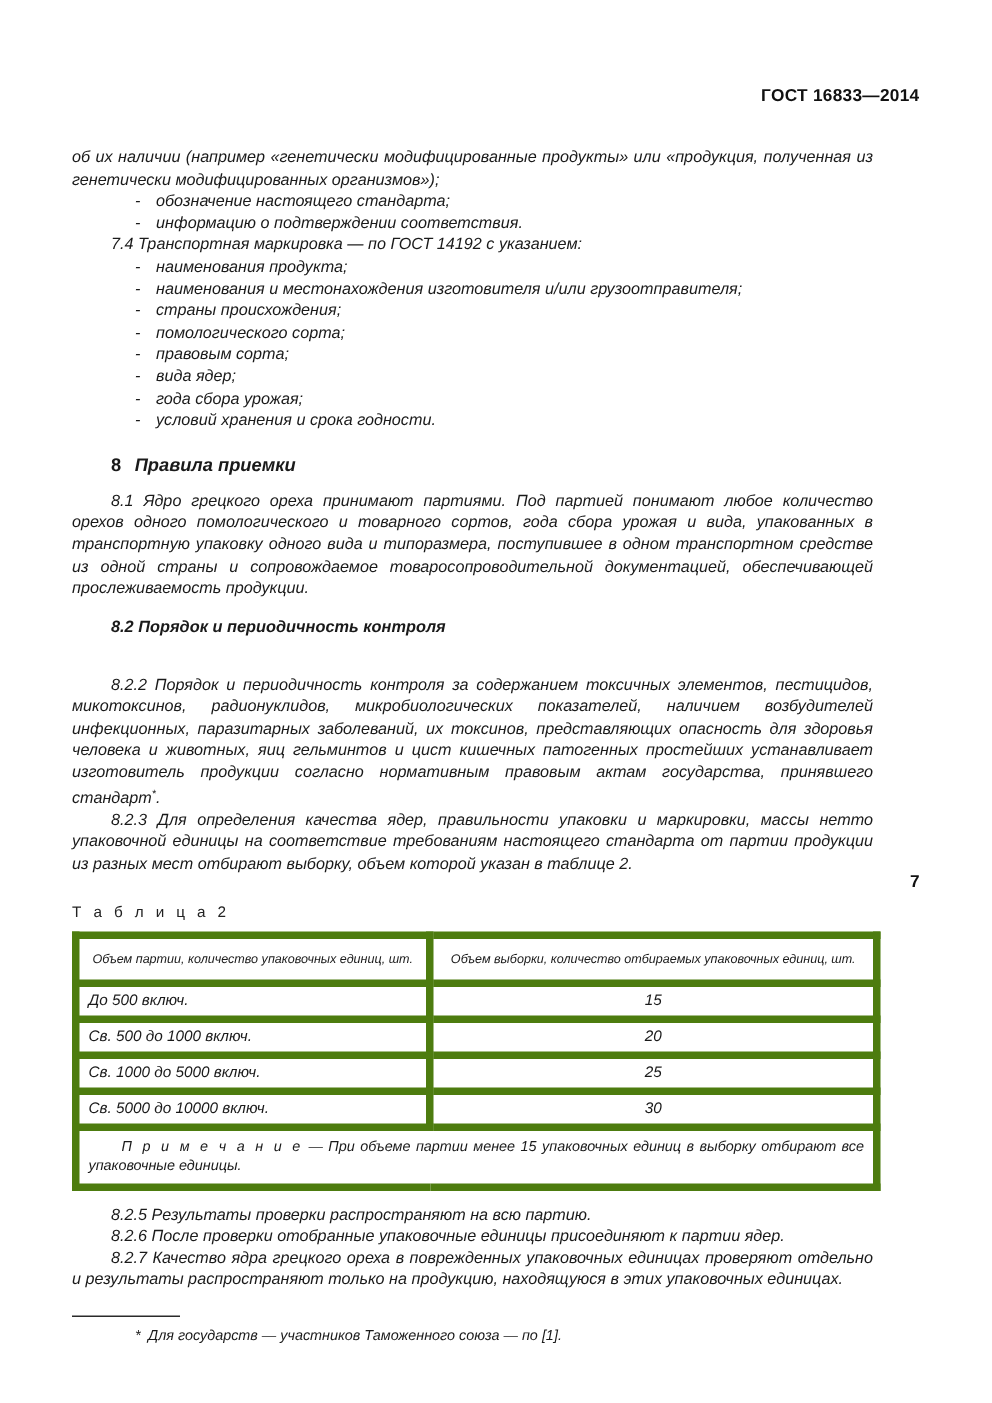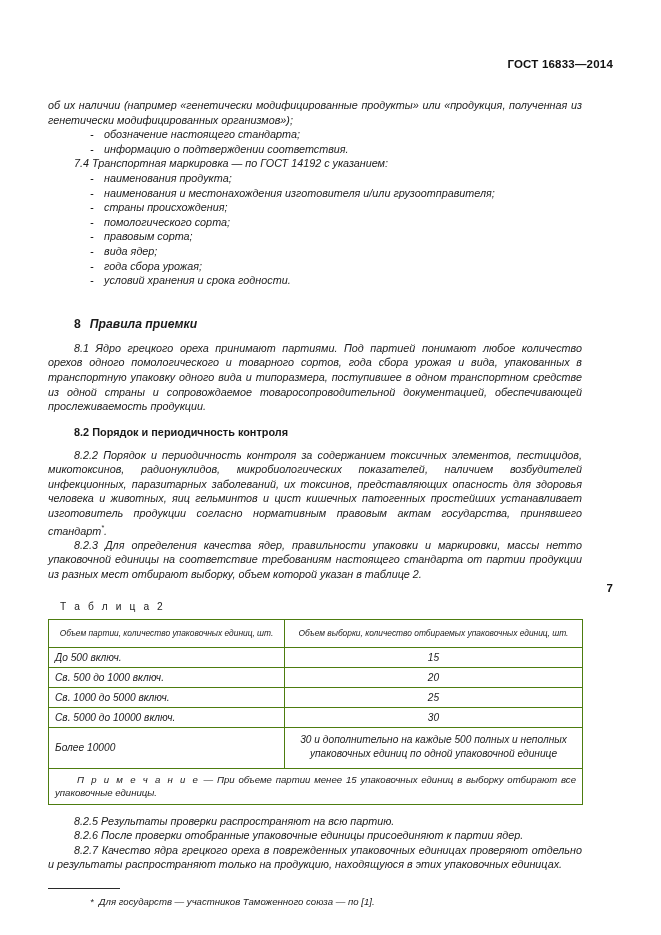--- a/index.html
+++ b/index.html
@@ -72,56 +72,57 @@
     position: absolute;
     left: 42px;
   }
 
   
   .section-heading {
     font-style: italic;
     font-weight: bold;
     font-size: 12.2px;
     line-height: 16px;
-    margin: 28px 0 9px 0;
+    margin: 14px 0 9px 0;
     padding-left: 26px;
   }
   .section-heading .secnum {
     font-style: normal;
     font-weight: bold;
     padding-right: 9px;
   }
 
   .sub-heading {
+    font-style: italic;
     font-weight: bold;
     font-size: 10.9px;
     line-height: 15px;
-    margin: 11px 0 8px 0;
+    margin: 11px 0 24px 0;
     padding-left: 26px;
   }
   .gap-m { height: 9px; }
 
   
   .table-caption {
     font-size: 10.2px;
     letter-spacing: 2.6px;
     color: #222;
-    margin: 19px 0 7px 12px;
+    margin: 19px 0 7px 0;
     font-style: normal;
   }
 
   table.t2 {
     border-collapse: collapse;
     width: 534px;
     table-layout: fixed;
     font-style: italic;
     color: #1a1a1a;
   }
   table.t2 td, table.t2 th {
-    border: 1px solid #4d7c0f;
+    border: 5px solid #4d7c0f;
     padding: 4px 6px;
     vertical-align: middle;
     font-weight: normal;
   }
   table.t2 th {
     text-align: center;
     font-size: 8.4px;
     line-height: 12px;
     font-style: italic;
     padding: 7px 8px 8px 8px;
@@ -279,24 +280,20 @@
         </tr>
         <tr>
           <td class="cell-left">Св. 1000 до 5000 включ.</td>
           <td class="cell-center">25</td>
         </tr>
         <tr>
           <td class="cell-left">Св. 5000 до 10000 включ.</td>
           <td class="cell-center">30</td>
         </tr>
         <tr>
-          <td class="cell-left">Более 10000</td>
-          <td class="cell-center multi">30 и дополнительно на каждые 500 полных и неполных упаковочных единиц по одной упаковочной единице</td>
-        </tr>
-        <tr>
           <td class="note-cell" colspan="2"><span class="note-lead">П р и м е ч а н и е</span><span> — При объеме партии менее 15 упаковочных единиц в выборку отбирают все упаковочные единицы.</span></td>
         </tr>
       </tbody>
     </table>
 
     <div class="gap-m"></div>
 
     <p class="para indent">8.2.5  Результаты проверки распространяют на всю партию.</p>
     <p class="para indent">8.2.6  После проверки отобранные упаковочные единицы присоединяют к партии ядер.</p>
     <p class="para indent">8.2.7  Качество ядра грецкого ореха в поврежденных упаковочных единицах проверяют отдельно и результаты распространяют только на продукцию, находящуюся в этих упаковочных единицах.</p>

